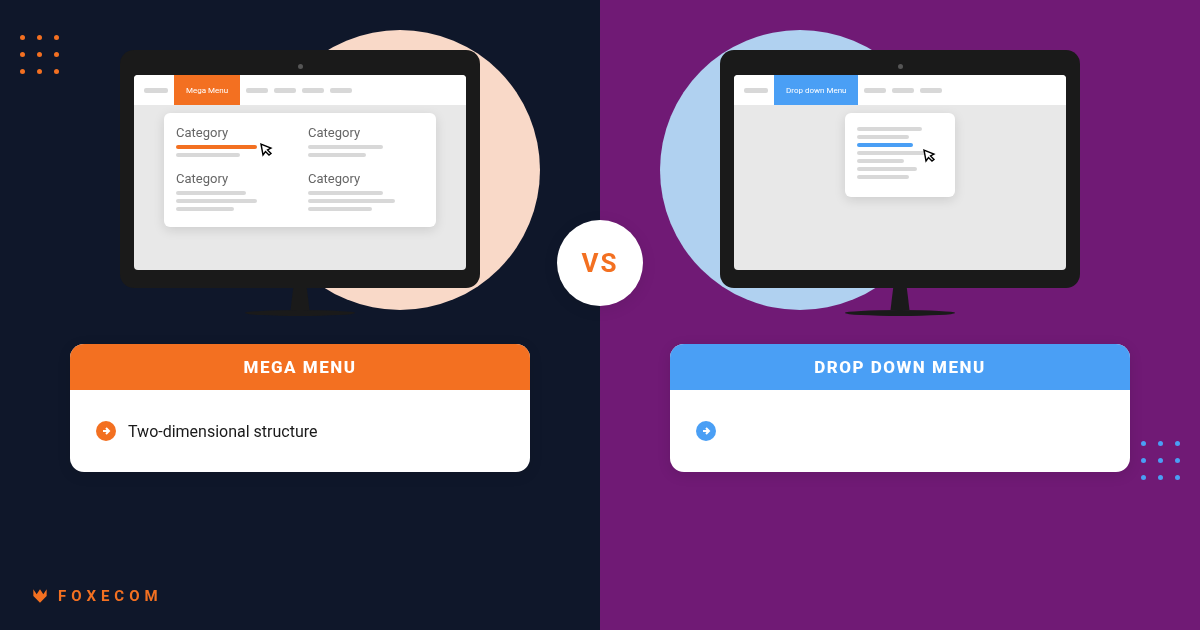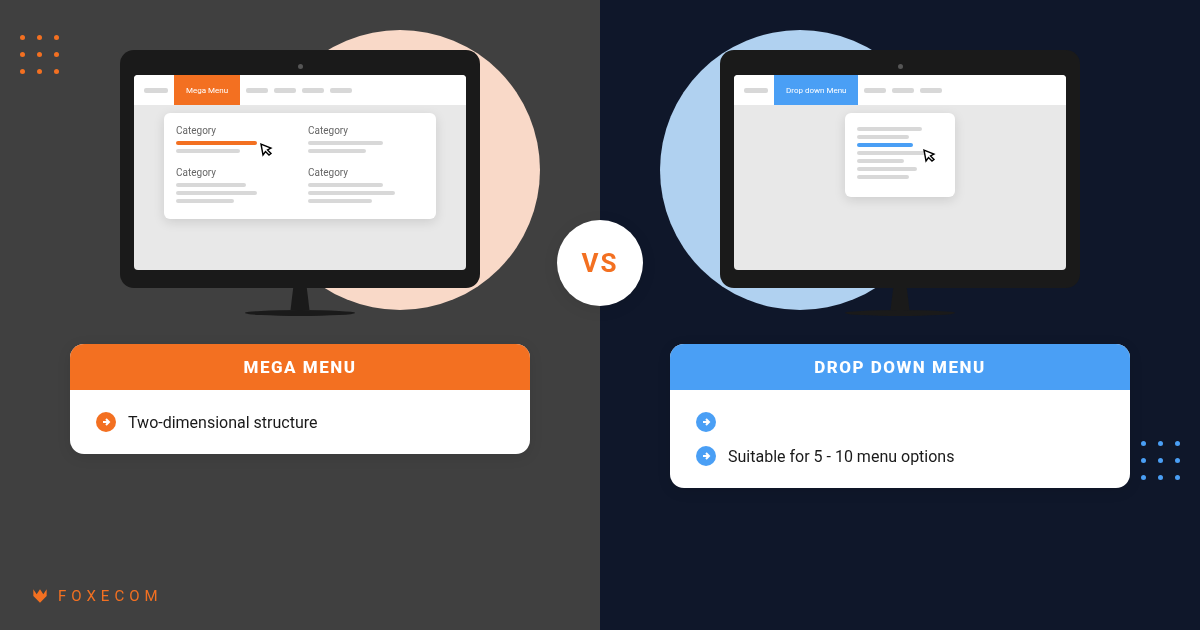--- a/index.html
+++ b/index.html
@@ -1,20 +1,20 @@
 <!DOCTYPE html>
 <html><head>
 <meta charset="utf-8">
 <style>
 *{margin:0;padding:0;box-sizing:border-box}
 body{font-family:-apple-system,BlinkMacSystemFont,"Segoe UI",Roboto,sans-serif;width:1200px;height:630px;overflow:hidden;position:relative}
 .container{display:flex;width:100%;height:100%}
 .panel{width:50%;height:100%;position:relative;padding:50px 70px 20px}
-.panel-left{background:#404040}
-.panel-right{background:#0f172a}
+.panel-left{background:#0f172a}
+.panel-right{background:#701a75}
 .dots{position:absolute;display:grid;grid-template-columns:repeat(3,1fr);gap:12px}
 .dots.tl{top:35px;left:20px}
 .dots.br{bottom:150px;right:20px}
 .dot{width:5px;height:5px;border-radius:50%}
 .panel-left .dot{background:#f37021}
 .panel-right .dot{background:#4a9ff5}
 .circle-bg{position:absolute;width:280px;height:280px;border-radius:50%;top:30px}
 .panel-left .circle-bg{background:#f9d9c8;right:60px}
 .panel-right .circle-bg{background:#b0d1f0;left:60px}
 .monitor{position:relative;width:360px;margin:0 auto;z-index:2}
@@ -22,41 +22,41 @@
 .camera{width:5px;height:5px;background:#555;border-radius:50%;margin:0 auto 6px}
 .display{background:#e8e8e8;border-radius:4px;height:195px;overflow:hidden;position:relative}
 .navbar{background:#fff;height:30px;display:flex;align-items:center;padding:0 10px;gap:6px}
 .nav-item{height:5px;border-radius:2px;background:#d8d8d8}
 .nav-tab{height:30px;display:flex;align-items:center;padding:0 12px;font-size:8px;color:#fff;white-space:nowrap}
 .panel-left .nav-tab{background:#f37021}
 .panel-right .nav-tab{background:#4a9ff5}
 .menu-panel{background:#fff;border-radius:6px;box-shadow:0 3px 12px rgba(0,0,0,.12);position:relative}
 .mega-panel{margin:8px 30px;padding:12px;display:grid;grid-template-columns:1fr 1fr;gap:10px 16px}
 .cat-group{}
-.cat-label{font-size:10px;color:#666;margin-bottom:5px}
+.cat-label{font-size:13px;color:#666;margin-bottom:5px}
 .line{height:4px;border-radius:2px;background:#d8d8d8;margin-bottom:4px}
 .line.active-o{background:#f37021}
 .line.active-b{background:#4a9ff5}
 .drop-panel{margin:8px auto;width:110px;padding:14px 12px}
 .cursor{position:absolute;width:24px;height:24px}
 .stand{width:38px;height:22px;background:#1a1a1a;margin:0 auto;clip-path:polygon(32% 0,68% 0,75% 100%,25% 100%)}
 .base{width:110px;height:6px;background:#1a1a1a;border-radius:50%;margin:0 auto}
 .card{background:#fff;border-radius:14px;margin-top:28px;box-shadow:0 3px 14px rgba(0,0,0,.1);overflow:hidden}
 .card-header{text-align:center;padding:13px;font-weight:800;font-size:17px;letter-spacing:1.5px;color:#fff}
 .panel-left .card-header{background:#f37021}
 .panel-right .card-header{background:#4a9ff5}
-.card-body{padding:22px 26px}
+.card-body{padding:31px 26px}
 .bullet{display:flex;align-items:center;gap:12px;margin-bottom:14px;font-size:16px;color:#1a1a1a}
 .bullet:last-child{margin-bottom:0}
 .bullet-icon{width:20px;height:20px;border-radius:50%;display:flex;align-items:center;justify-content:center;flex-shrink:0}
 .panel-left .bullet-icon{background:#f37021}
 .panel-right .bullet-icon{background:#4a9ff5}
 .arrow-svg{width:10px;height:10px}
 .vs-badge{position:absolute;left:50%;top:220px;transform:translateX(-50%);width:86px;height:86px;background:#fff;border-radius:50%;display:flex;align-items:center;justify-content:center;font-size:26px;font-weight:700;color:#f37021;z-index:10;box-shadow:0 3px 16px rgba(0,0,0,.08);letter-spacing:2px}
-.brand{position:absolute;bottom:24px;left:30px;display:flex;align-items:center;gap:8px;color:#f37021;font-size:15px;letter-spacing:5px;font-weight:400;z-index:5}
+.brand{position:absolute;bottom:24px;left:30px;display:flex;align-items:center;gap:8px;color:#f37021;font-size:15px;letter-spacing:5px;font-weight:700;z-index:5}
 .brand-icon{width:20px;height:20px}
 </style>
 </head>
 <body>
 
 <div class="container">
 
   <div class="panel panel-left">
     <div class="dots tl">
       <span class="dot"></span>
@@ -184,26 +184,18 @@
     <div class="card">
       <div class="card-header">DROP DOWN MENU</div>
       <div class="card-body">
         <div class="bullet">
           <span class="bullet-icon">
               <svg class="arrow-svg" viewBox="0 0 10 10">
                 <path fill="none" stroke="#fff" stroke-width="2" d="M2 5h6M5 2l3 3-3 3"></path>
               </svg>
             </span>
         </div>
-        <div class="bullet">
-          <span class="bullet-icon">
-              <svg class="arrow-svg" viewBox="0 0 10 10">
-                <path fill="none" stroke="#fff" stroke-width="2" d="M2 5h6M5 2l3 3-3 3"></path>
-              </svg>
-            </span>
-          <span>Suitable for 5 - 10 menu options</span>
-        </div>
       </div>
     </div>
   </div>
 
   <div class="vs-badge">VS</div>
 </div>
 
 </body></html>

